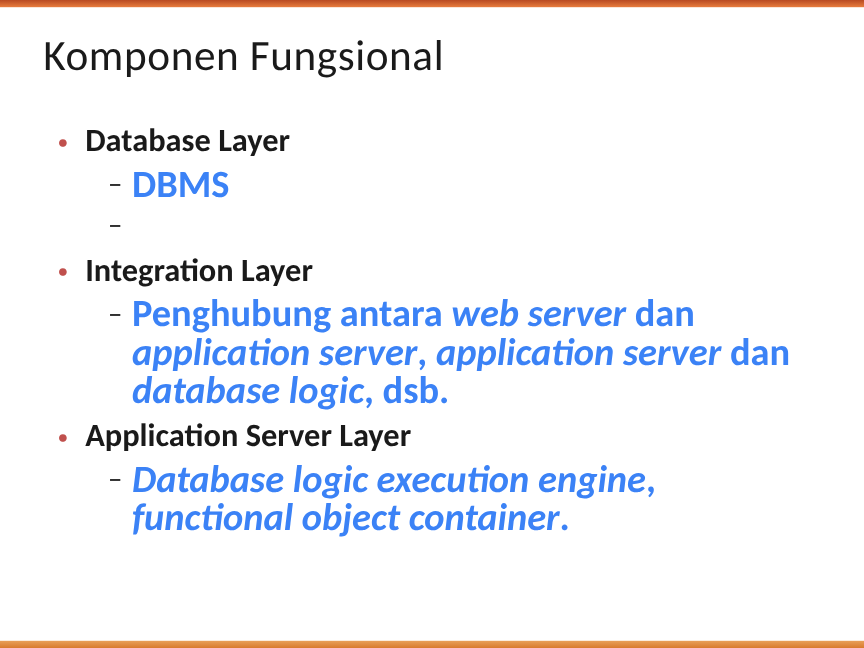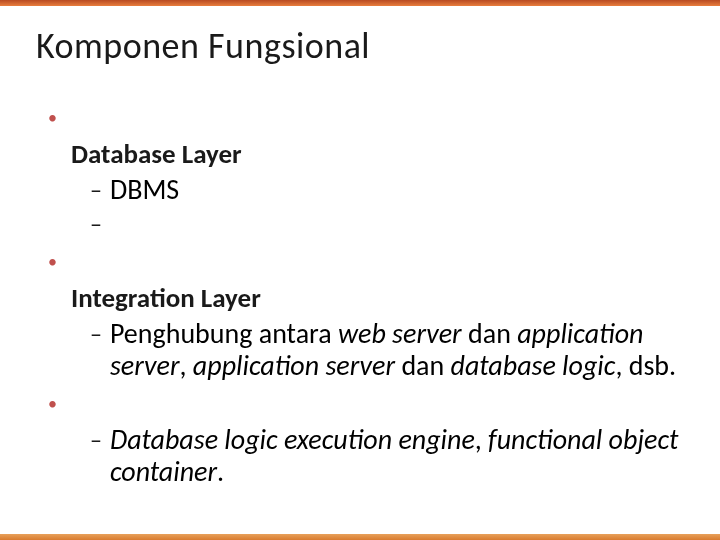--- a/index.html
+++ b/index.html
@@ -50,42 +50,42 @@
       font-size: 18px;
       line-height: 32px;
       margin-right: 14px;
       flex-shrink: 0;
     }
     .l1-text {
       font-size: 27px;
       font-weight: 700;
       color: #1a1a1a;
       line-height: 32px;
-      margin-top: 36px;
     }
     ul.level2 {
       list-style: none;
       padding-left: 42px;
     }
     ul.level2 > li {
       display: flex;
       align-items: flex-start;
       margin-bottom: 2px;
     }
     .dash {
       font-size: 24px;
       color: #1a1a1a;
       margin-right: 8px;
       line-height: 32px;
       flex-shrink: 0;
     }
     .l2-text {
-      font-size: 28px;
-      color: #000000;
+      font-size: 32px;
+      color: #3b82f6;
       line-height: 32px;
+      font-weight: bold;
     }
     .italic { font-style: italic; }
   </style>
 </head>
 <body>
 
 <div class="top-bar"></div>
 <div class="bottom-bar"></div>
 
 <div class="slide">
@@ -114,20 +114,21 @@
         <ul class="level2">
           <li>
             <span class="dash">–</span>
             <span class="l2-text">Penghubung antara <span class="italic">web server</span> dan <span class="italic">application server</span>, <span class="italic">application server</span> dan <span class="italic">database logic</span>, dsb.</span>
           </li>
         </ul>
       </li>
       <li>
         <div class="l1-row">
           <span class="bullet1">•</span>
+          <span class="l1-text">Application Server Layer</span>
         </div>
         <ul class="level2">
           <li>
             <span class="dash">–</span>
             <span class="l2-text"><span class="italic">Database logic execution engine</span>, <span class="italic">functional object container</span>.</span>
           </li>
         </ul>
       </li>
     </ul>
 </div>

